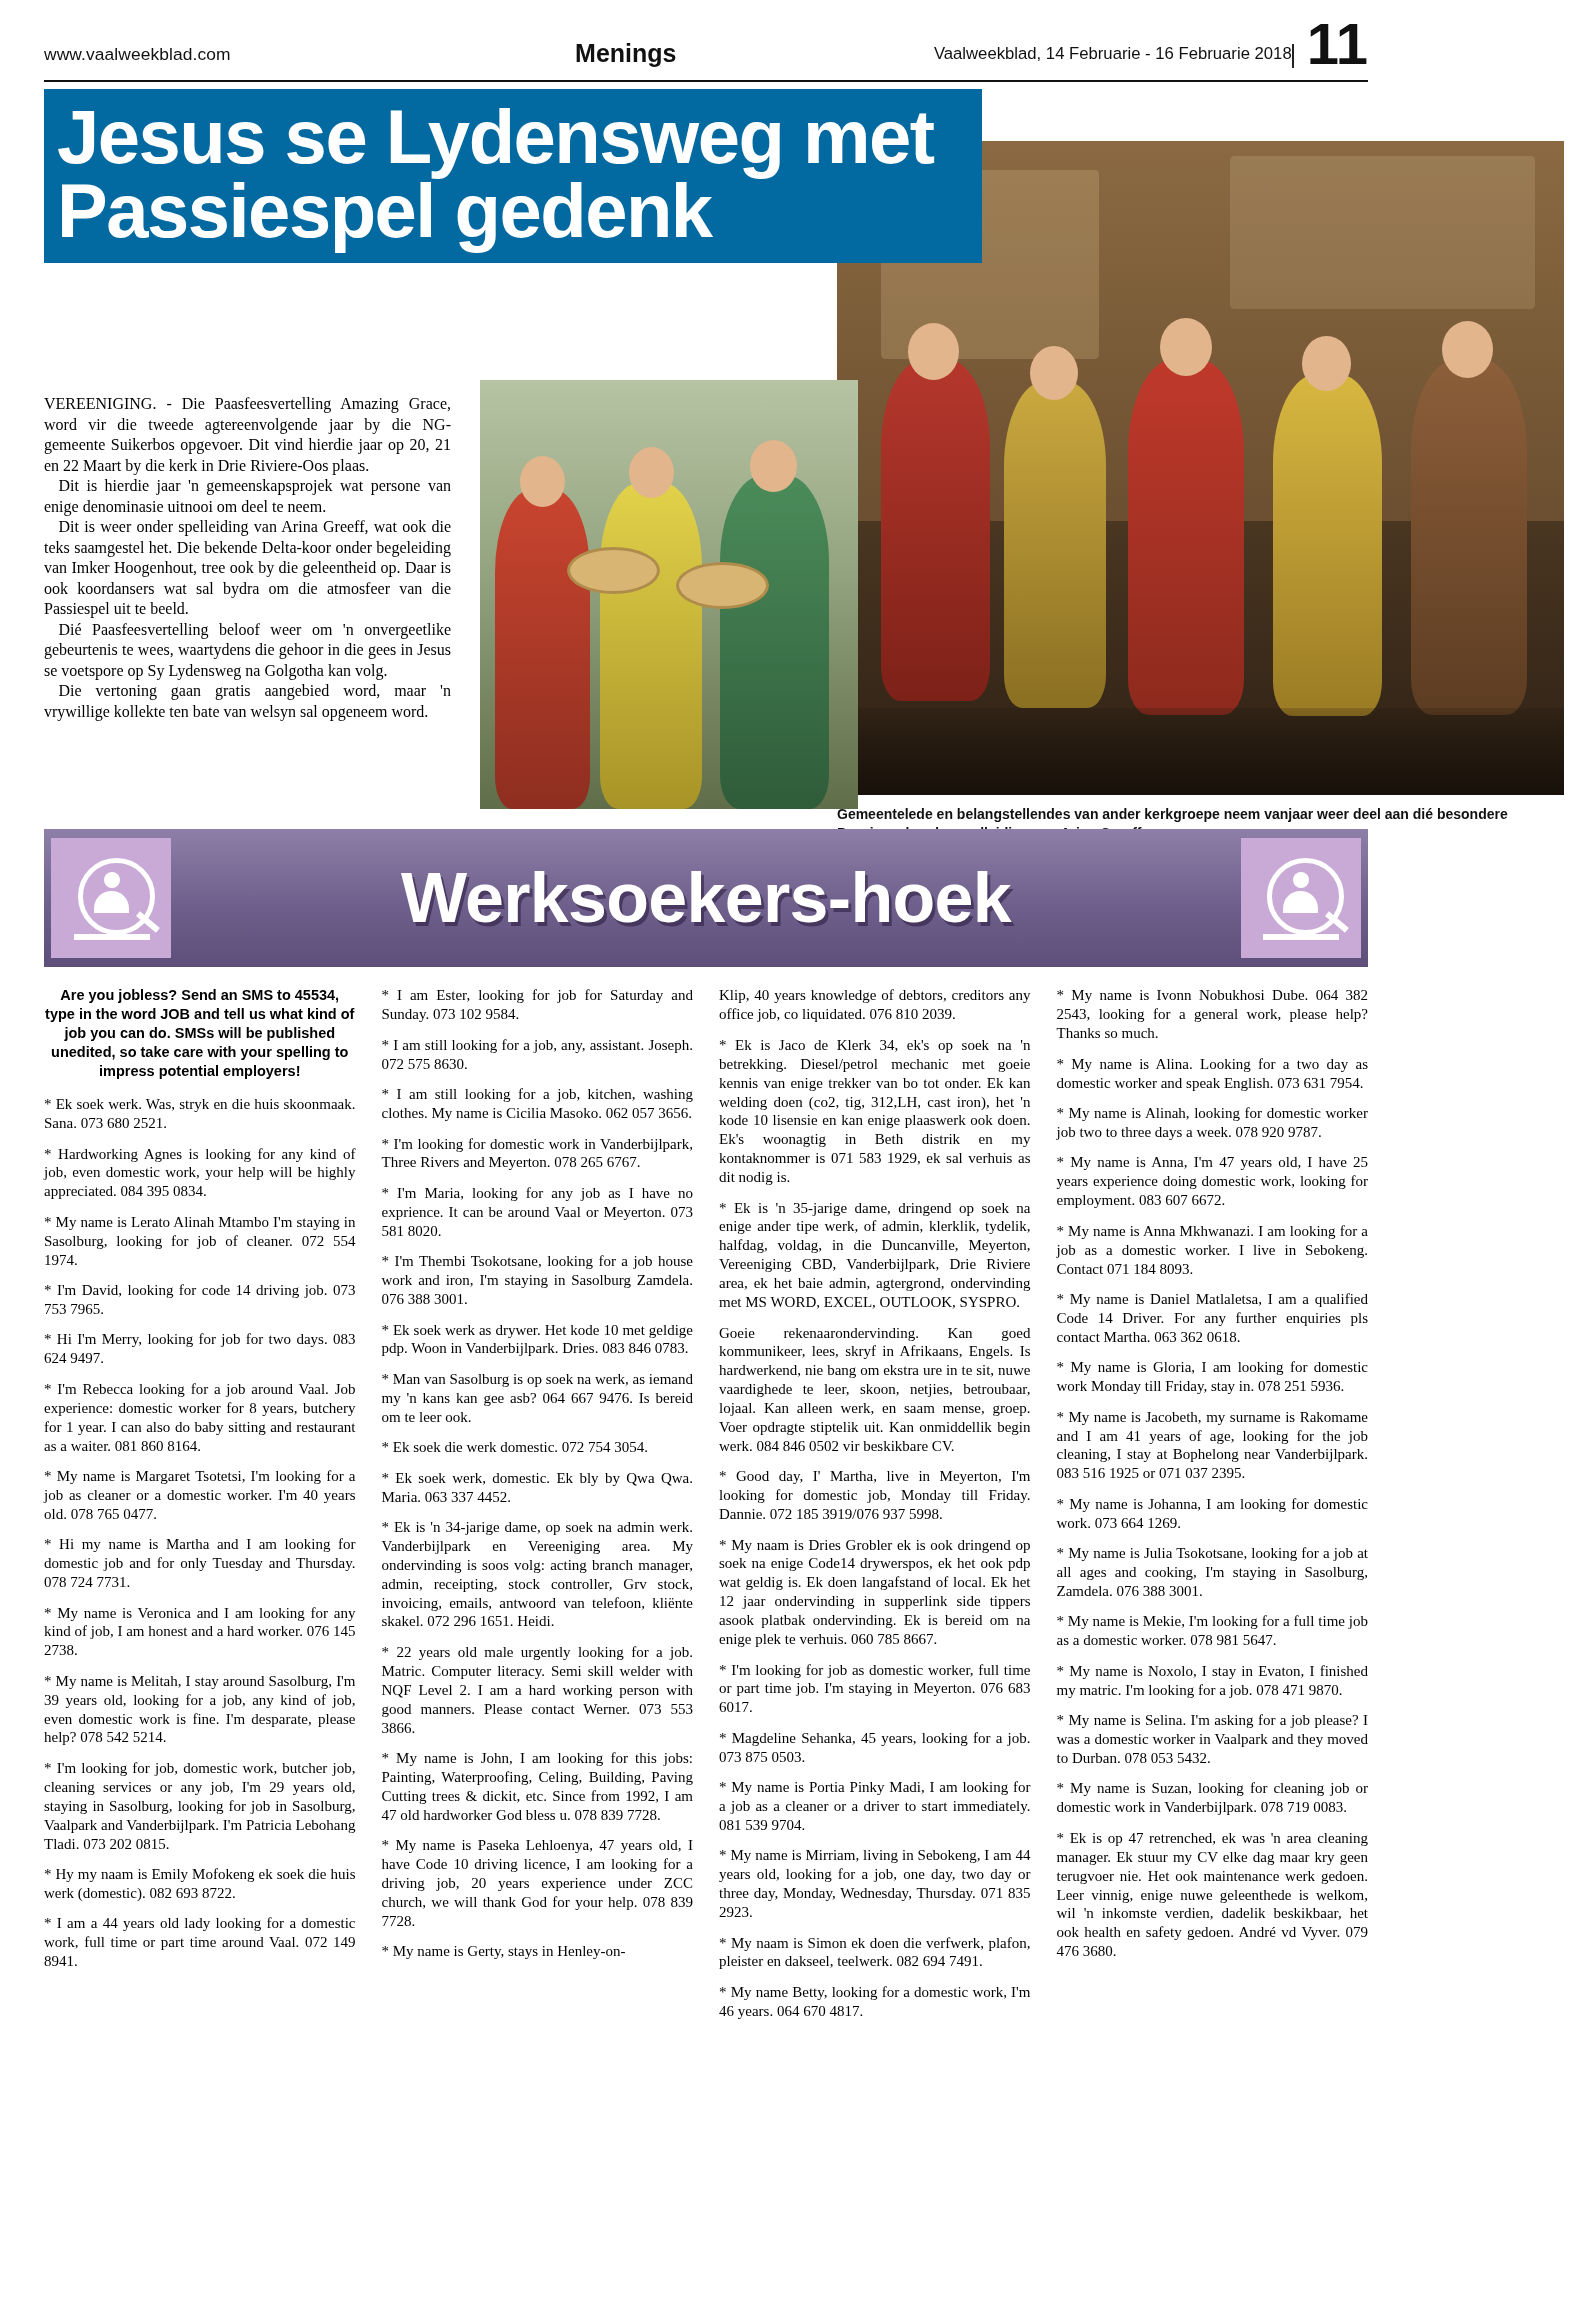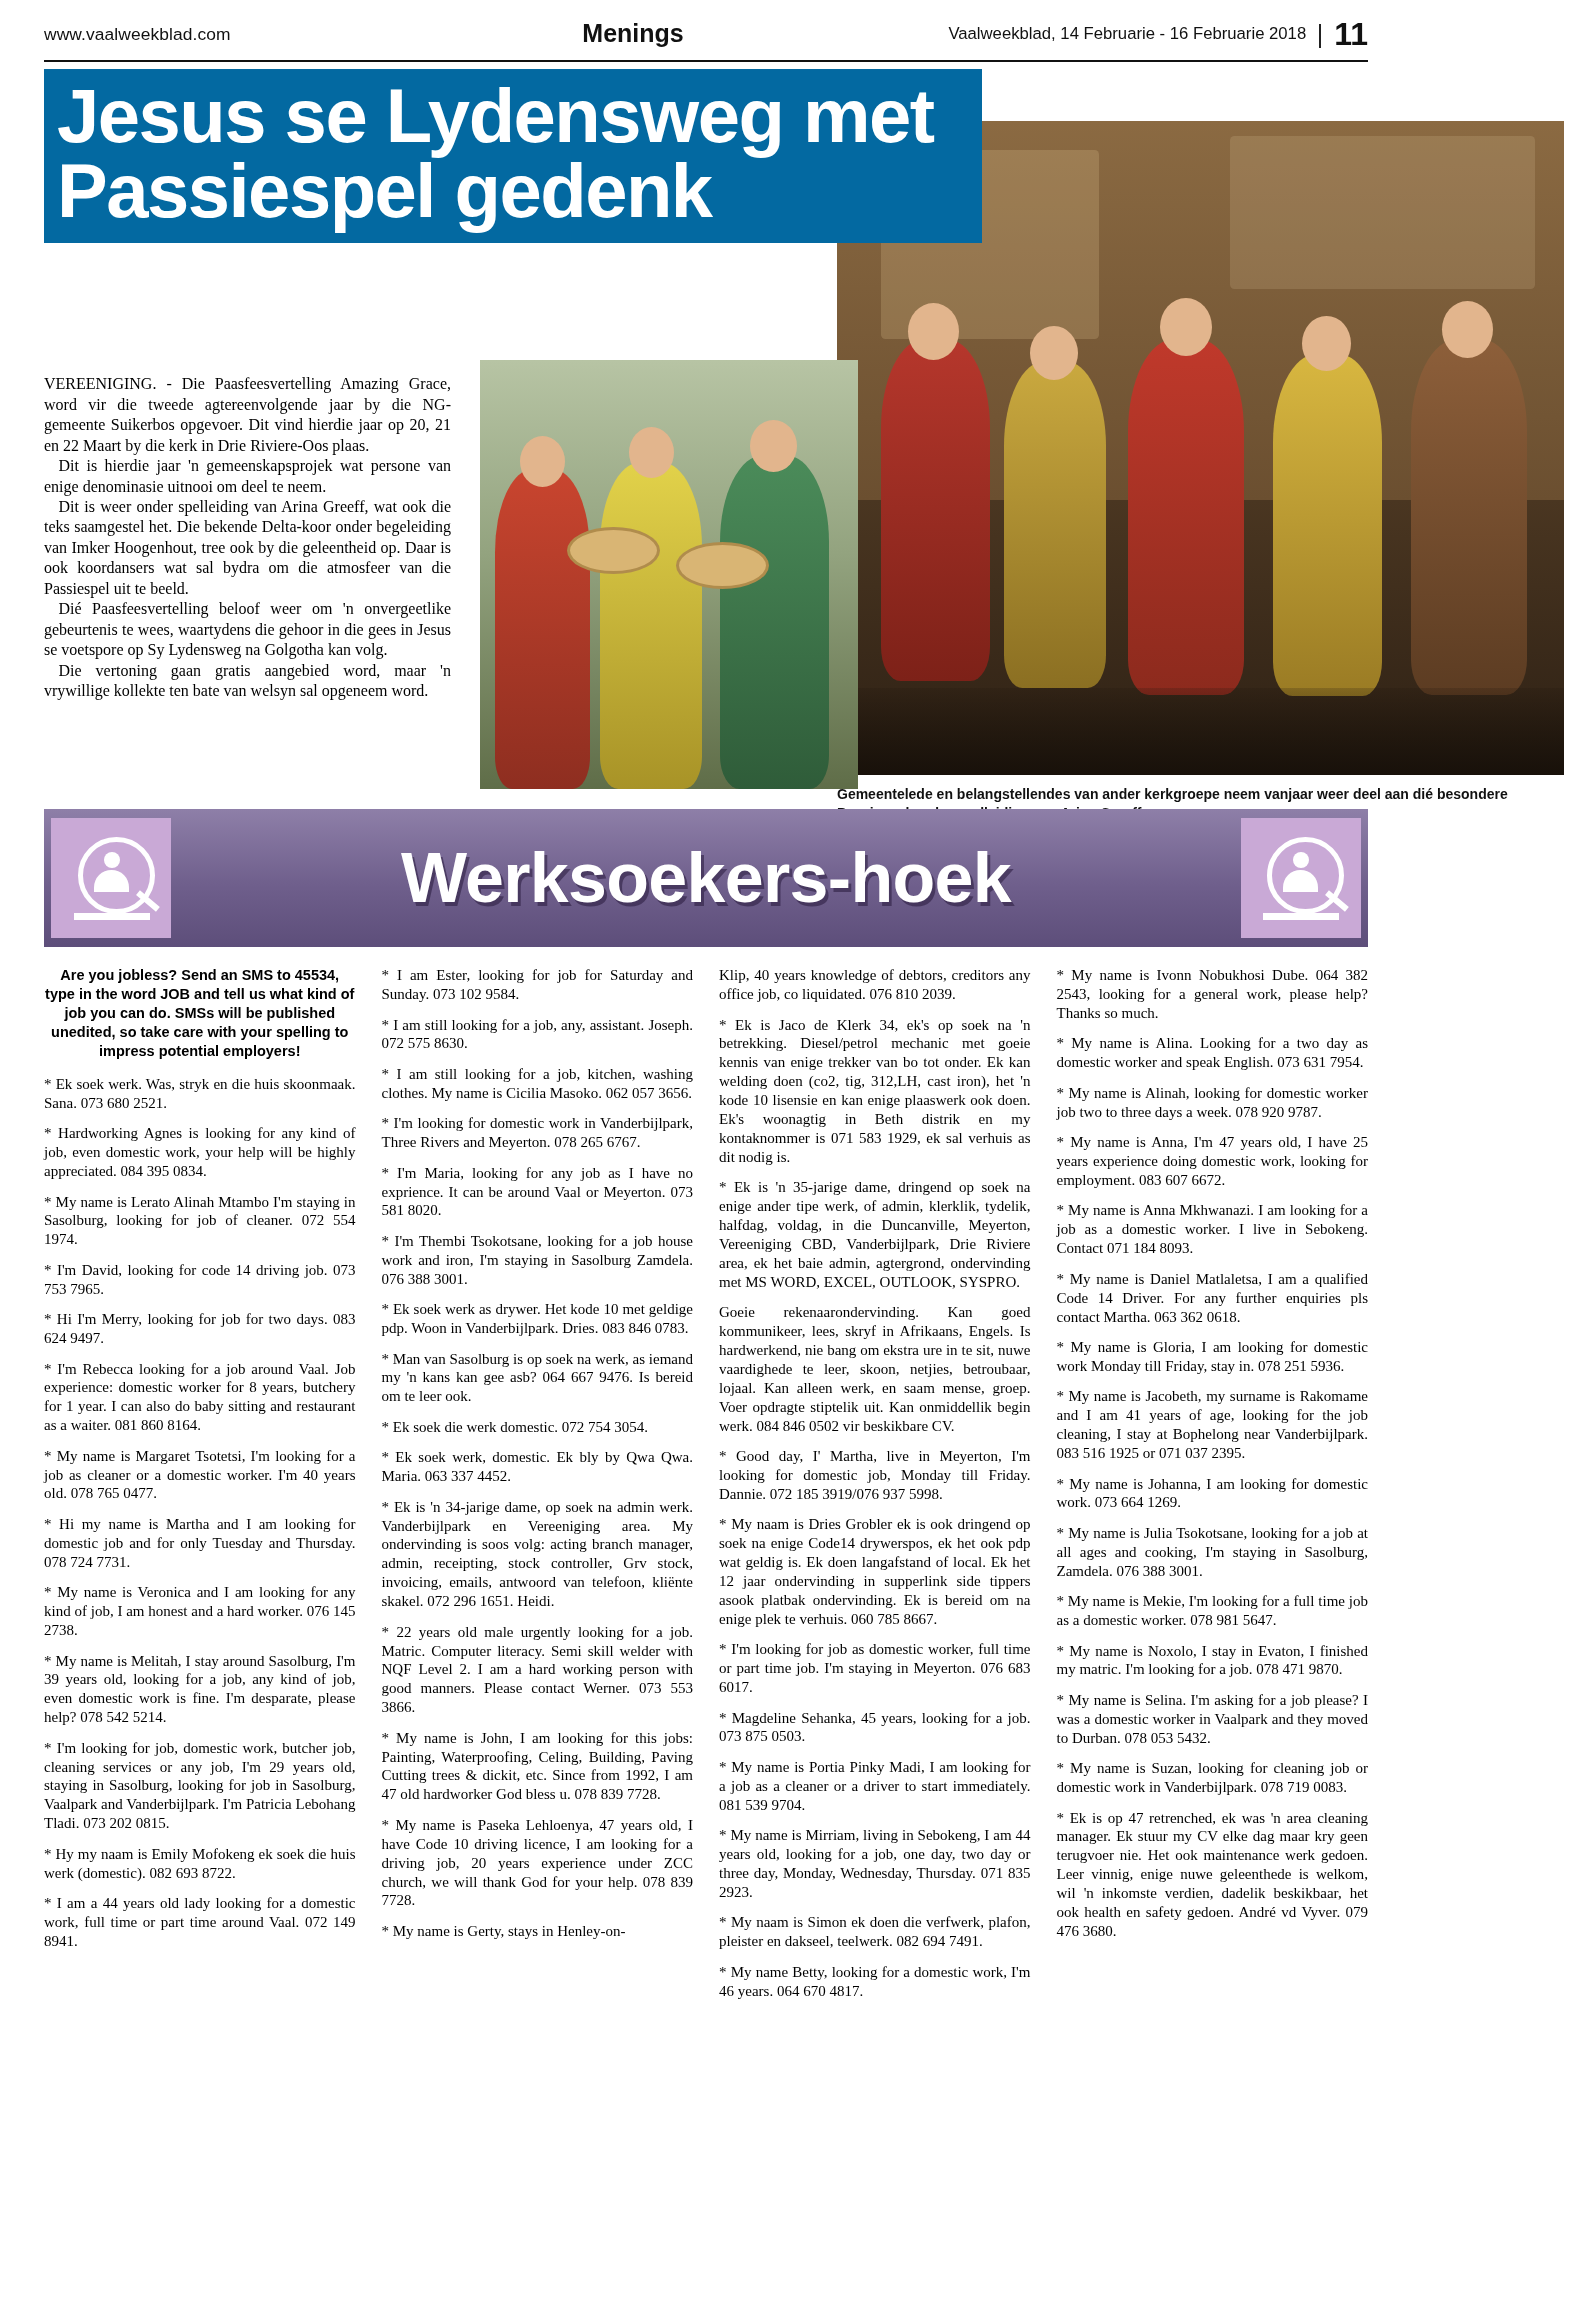--- a/index.html
+++ b/index.html
@@ -47,25 +47,25 @@
     display: flex;
     align-items: flex-end;
     gap: 13px;
   }
   .masthead-date {
     font-family: "Liberation Sans", sans-serif;
     font-size: 16.7px;
     color: #111;
     padding-bottom: 4.4px;
     border-right: 2.2px solid #222;
-    padding-right: 13px;
+    padding-right: 0;
   }
   .page-number {
     font-family: "Liberation Sans", sans-serif;
-    font-size: 32px;
+    font-size: 58px;
     font-weight: 700;
     line-height: 0.85;
     color: #111;
   }
   .rule-top {
     height: 2.2px;
     background: #111;
     margin: 4.4px 44px 0 44px;
   }
 

